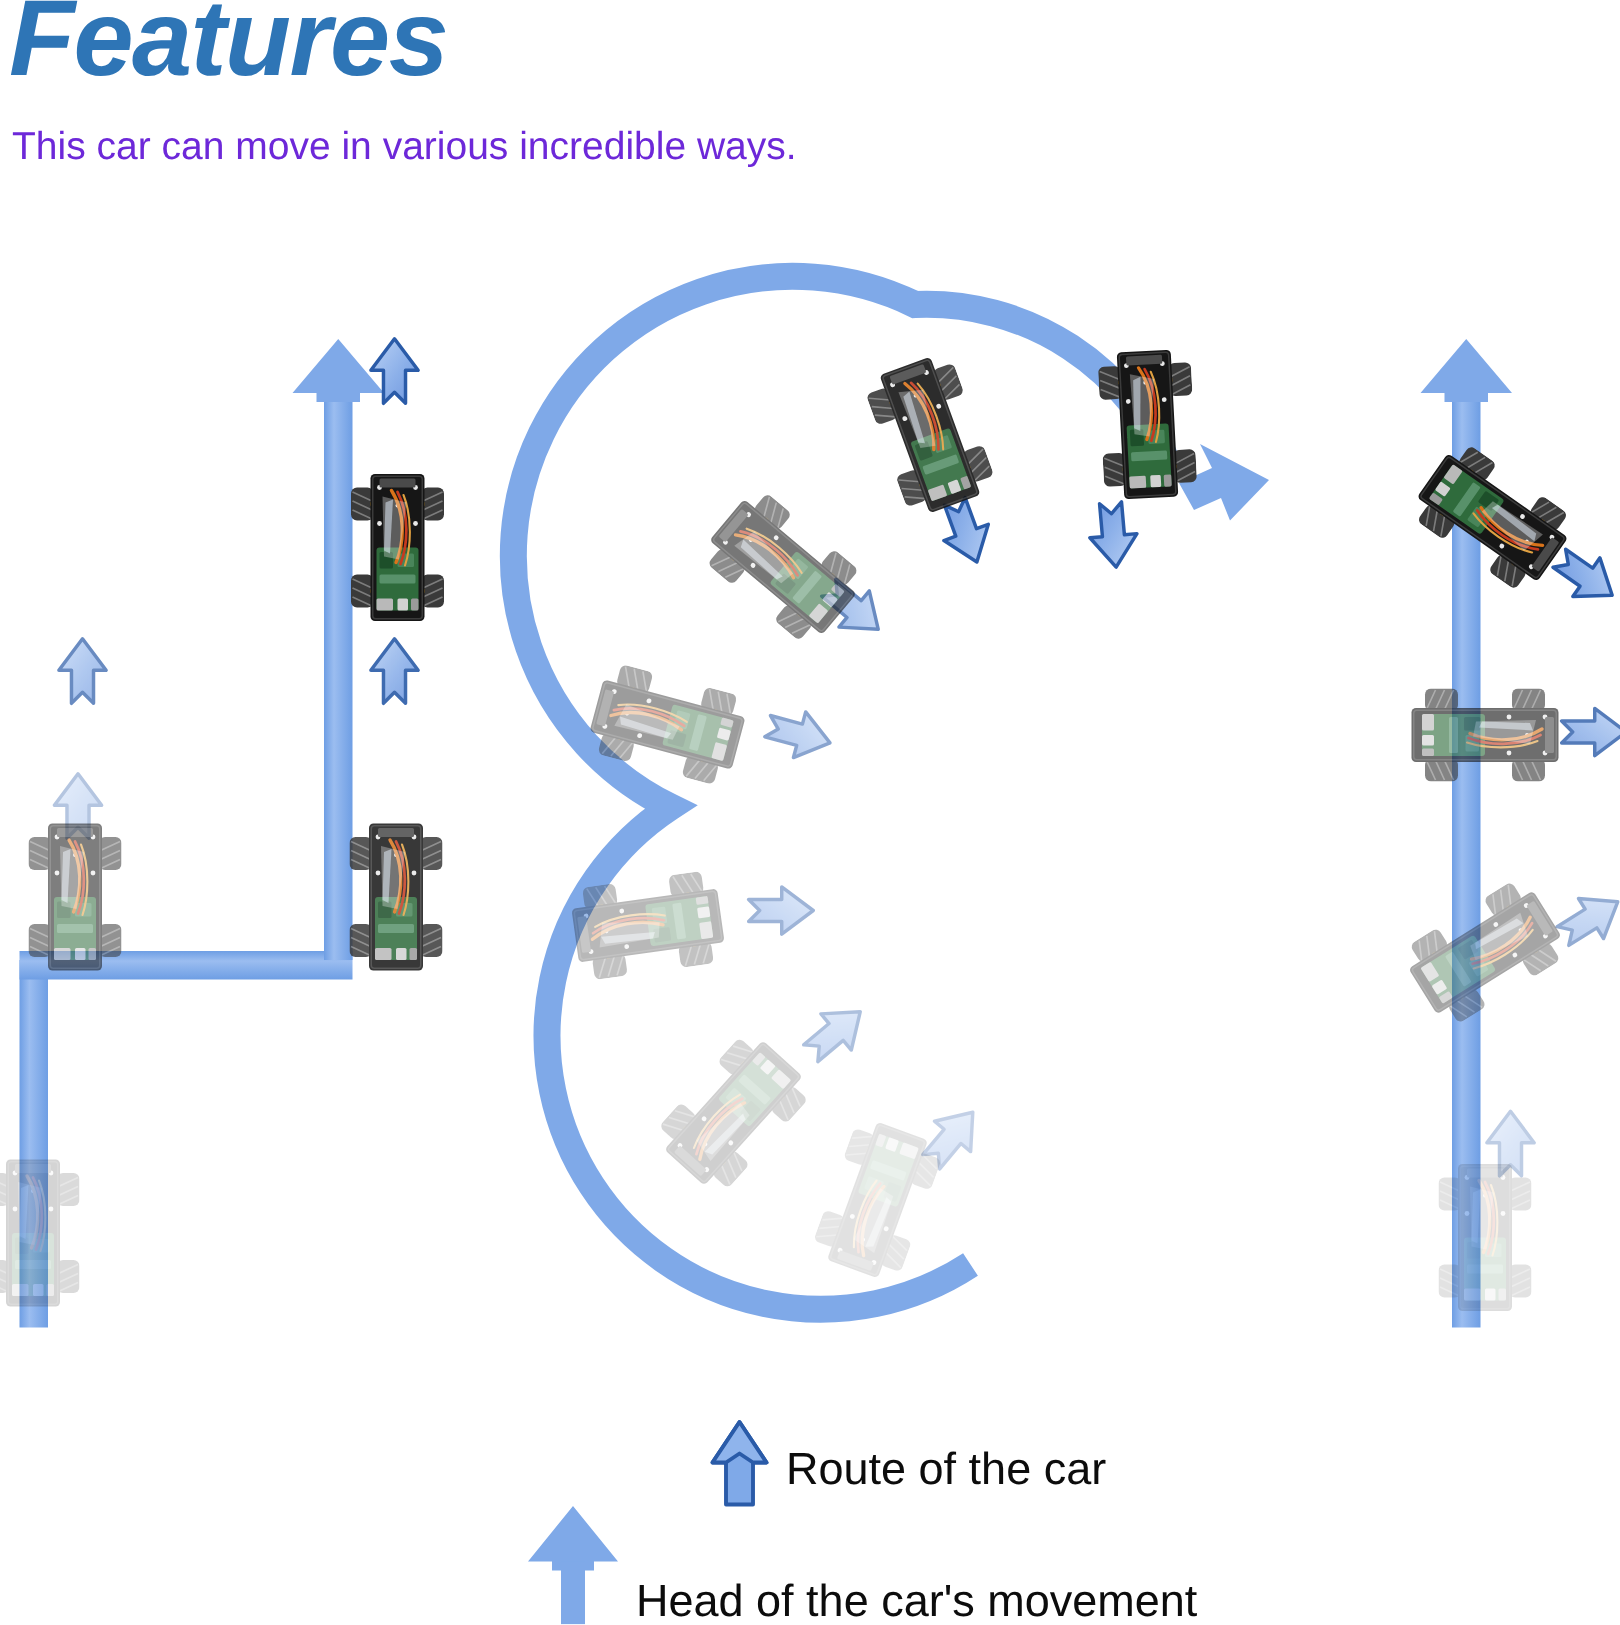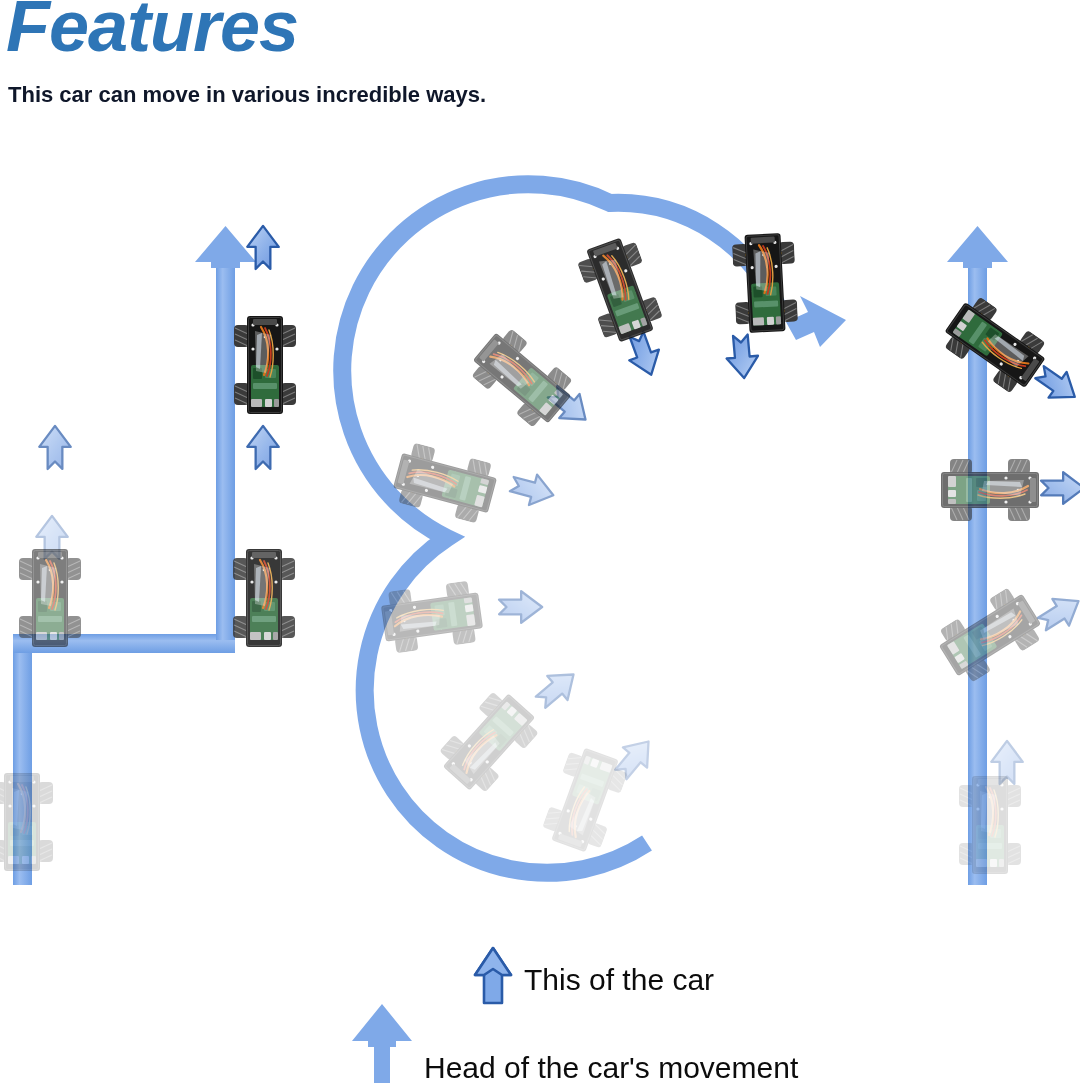--- a/index.html
+++ b/index.html
@@ -31,23 +31,23 @@
     font-style: italic;
     color: #2E75B6;
     letter-spacing: -1px;
     line-height: 1;
     white-space: nowrap;
   }
   #page-subtitle {
     position: absolute;
     left: 8px;
     top: 84px;
-    font-size: 22px;
-    font-weight: bold;
-    color: #0f172a;
+    font-size: 26px;
+    font-weight: normal;
+    color: #6d28d9;
     line-height: 1;
     white-space: nowrap;
   }
 
   
   #diagram {
     position: absolute;
     left: 0; top: 0;
     width: 1080px;
     height: 1083px;
@@ -1086,21 +1086,21 @@
     </div>
 </div>
 
 <div id="legend">
 
   <div class="legend-row" id="legend-head-row">
     <svg class="legend-icon" width="46" height="62" viewBox="0 0 46 62">
       <path d="M23,3 L41,30 L32,30 L32,58 L14,58 L14,30 L5,30 Z" fill="#7FA9E8" stroke="#2A5BA8" stroke-width="2.6" stroke-linejoin="round"></path>
       <path d="M23,3 L41,30 L32,30 L23,24 L14,30 L5,30 Z" fill="#8FB4EC" stroke="#2A5BA8" stroke-width="2.6" stroke-linejoin="round"></path>
     </svg>
-    <span class="legend-label" id="legend-head-label">This of the car</span>
+    <span class="legend-label" id="legend-head-label">Route of the car</span>
   </div>
 
   <div class="legend-row" id="legend-route-row">
     <svg class="legend-icon" width="64" height="82" viewBox="0 0 64 82">
       <path d="M32,3 L62,40 L46,40 L46,46 L18,46 L18,40 L2,40 Z" fill="#7FA9E8"></path>
       <rect x="24" y="40" width="16" height="42" fill="#7FA9E8"></rect>
     </svg>
     <span class="legend-label" id="legend-route-label">Head of the car's movement</span>
   </div>
 

